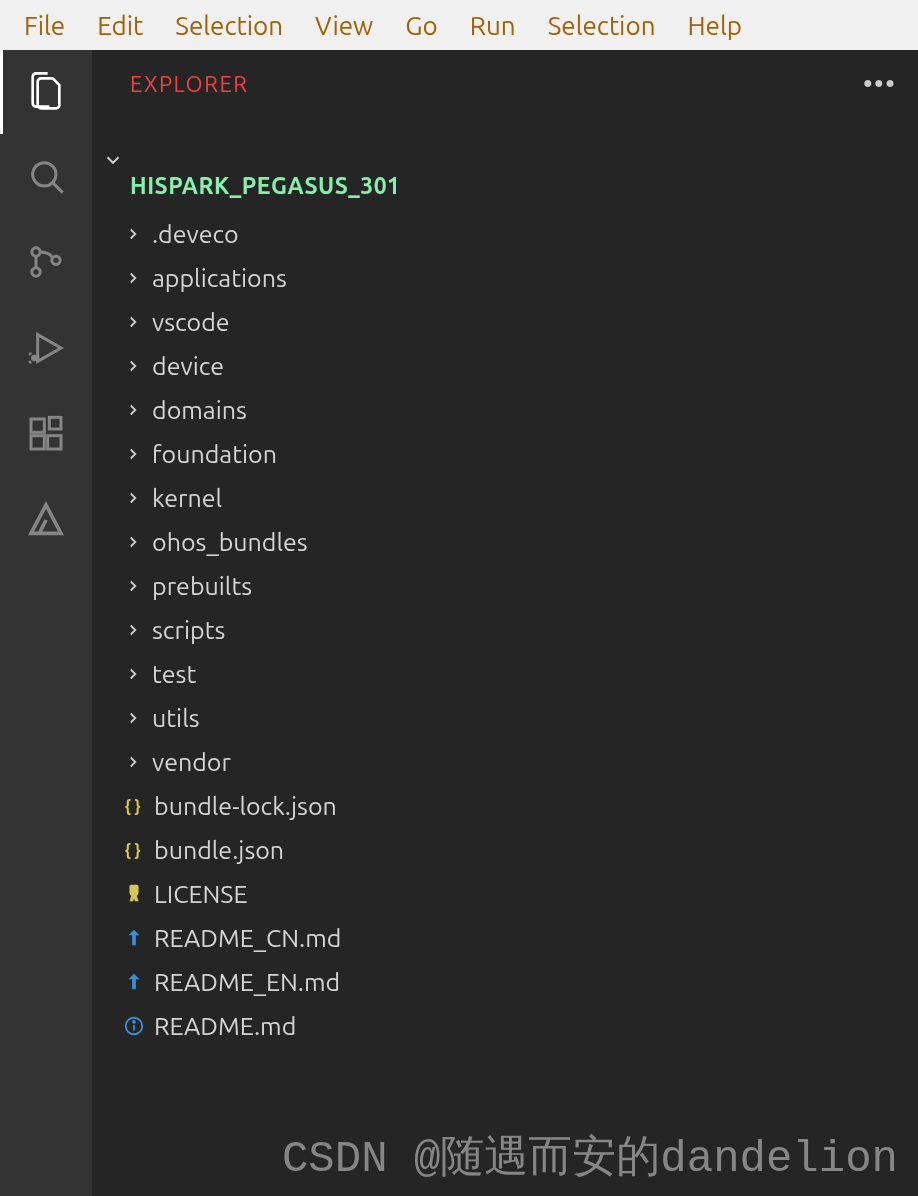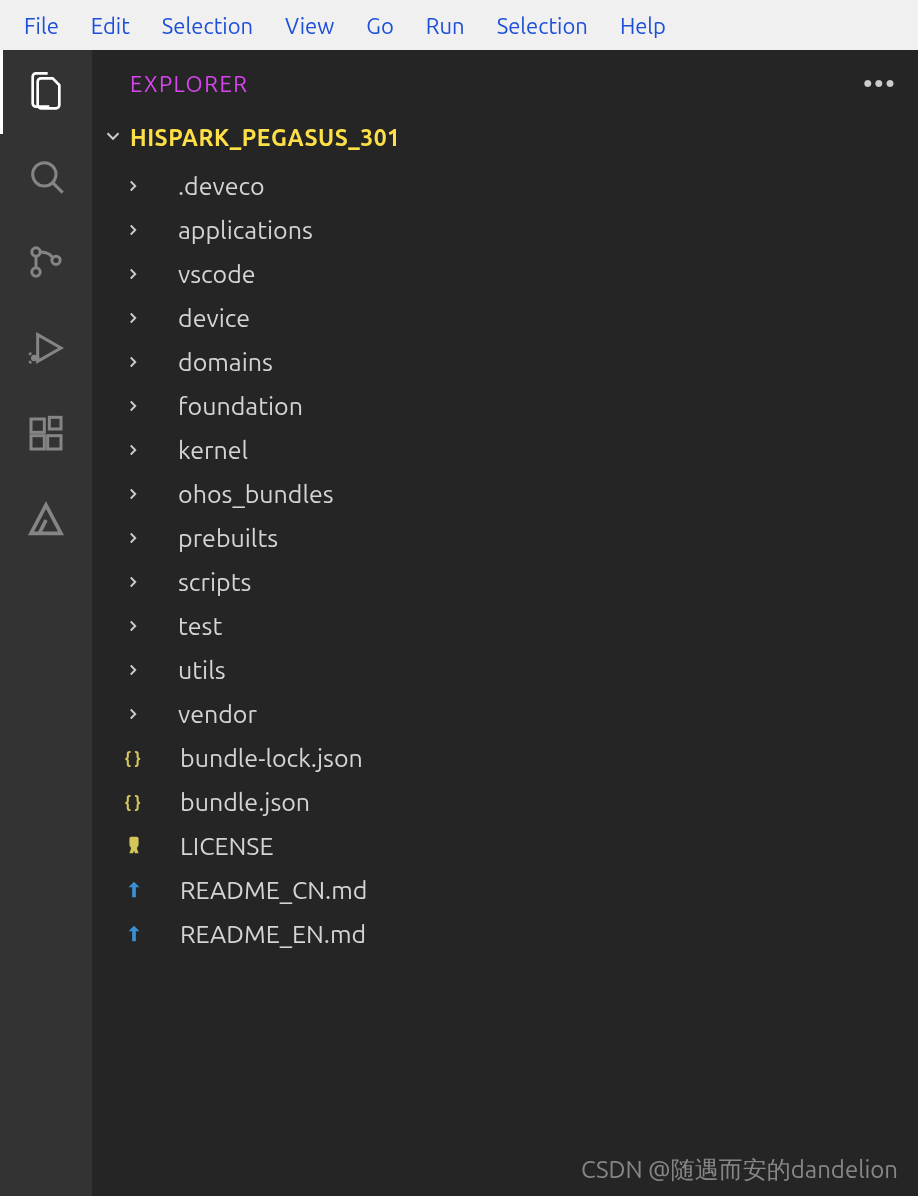--- a/index.html
+++ b/index.html
@@ -14,22 +14,22 @@
 .menubar {
   height: 50px;
   background: #f0f0f0;
   display: flex;
   align-items: center;
   padding: 0 8px;
   gap: 0;
 }
 .menu-item {
   padding: 8px 16px;
-  font-size: 22px;
-  color: #1d4ed8;
+  font-size: 26px;
+  color: #a16207;
   cursor: pointer;
 }
 .main {
   display: flex;
   height: calc(100% - 50px);
 }
 .activitybar {
   width: 92px;
   background: #333333;
   display: flex;
@@ -64,21 +64,21 @@
   overflow: hidden;
 }
 .sidebar-header {
   display: flex;
   justify-content: space-between;
   align-items: center;
   padding: 18px 22px 18px 38px;
 }
 .sidebar-title {
   font-size: 22px;
-  color: #d946ef;
+  color: #ef4444;
   letter-spacing: 1.5px;
 }
 .more-icon {
   color: #cccccc;
   font-size: 28px;
   cursor: pointer;
   letter-spacing: 1px;
 }
 .section-header {
   display: flex;
@@ -88,22 +88,23 @@
   cursor: pointer;
 }
 .section-header .chev {
   width: 22px;
   text-align: center;
   color: #cccccc;
 }
 .section-header .label {
   font-size: 23px;
   font-weight: 700;
-  color: #fde047;
+  color: #86efac;
   letter-spacing: 0.5px;
+  margin-top: 48px;
 }
 .tree {
   padding-top: 6px;
 }
 .tree-item {
   display: flex;
   align-items: center;
   height: 44px;
   padding-left: 30px;
   cursor: pointer;
@@ -119,29 +120,29 @@
 .file-icon {
   width: 24px;
   display: flex;
   justify-content: center;
   align-items: center;
 }
 .file-icon svg { width: 22px; height: 22px; }
 .item-label {
   font-size: 25px;
   color: #d4d4d4;
-  margin-left: 26px;
 }
 .watermark {
   position: absolute;
   bottom: 10px;
   right: 20px;
-  font-size: 24px;
+  font-size: 44px;
   color: rgba(200,200,200,0.6);
   pointer-events: none;
+  font-family: Liberation Mono, monospace;
 }
 </style>
 </head>
 <body>
 
 <div class="activitybar-indicator"></div>
 
 <div class="menubar">
   <div class="menu-item">File</div>
   <div class="menu-item">Edit</div>
@@ -352,17 +353,27 @@
           <span class="item-label">README_CN.md</span>
         </div>
         <div class="tree-item">
           <span class="file-icon">
             <svg viewBox="0 0 24 24">
               <path fill="#3b8fd4" d="M12 3 L18 9 L14 9 L14 20 L10 20 L10 9 L6 9 Z"></path>
             </svg>
           </span>
           <span class="item-label">README_EN.md</span>
         </div>
+        <div class="tree-item">
+          <span class="file-icon">
+            <svg viewBox="0 0 24 24" fill="none" stroke="#3b8fd4" stroke-width="2">
+              <circle cx="12" cy="12" r="9"></circle>
+              <line x1="12" y1="11" x2="12" y2="17"></line>
+              <circle cx="12" cy="7.5" r="1" fill="#3b8fd4"></circle>
+            </svg>
+          </span>
+          <span class="item-label">README.md</span>
+        </div>
       </div>
   </div>
 </div>
 
 <div class="watermark">CSDN @随遇而安的dandelion</div>
 
 </body></html>

